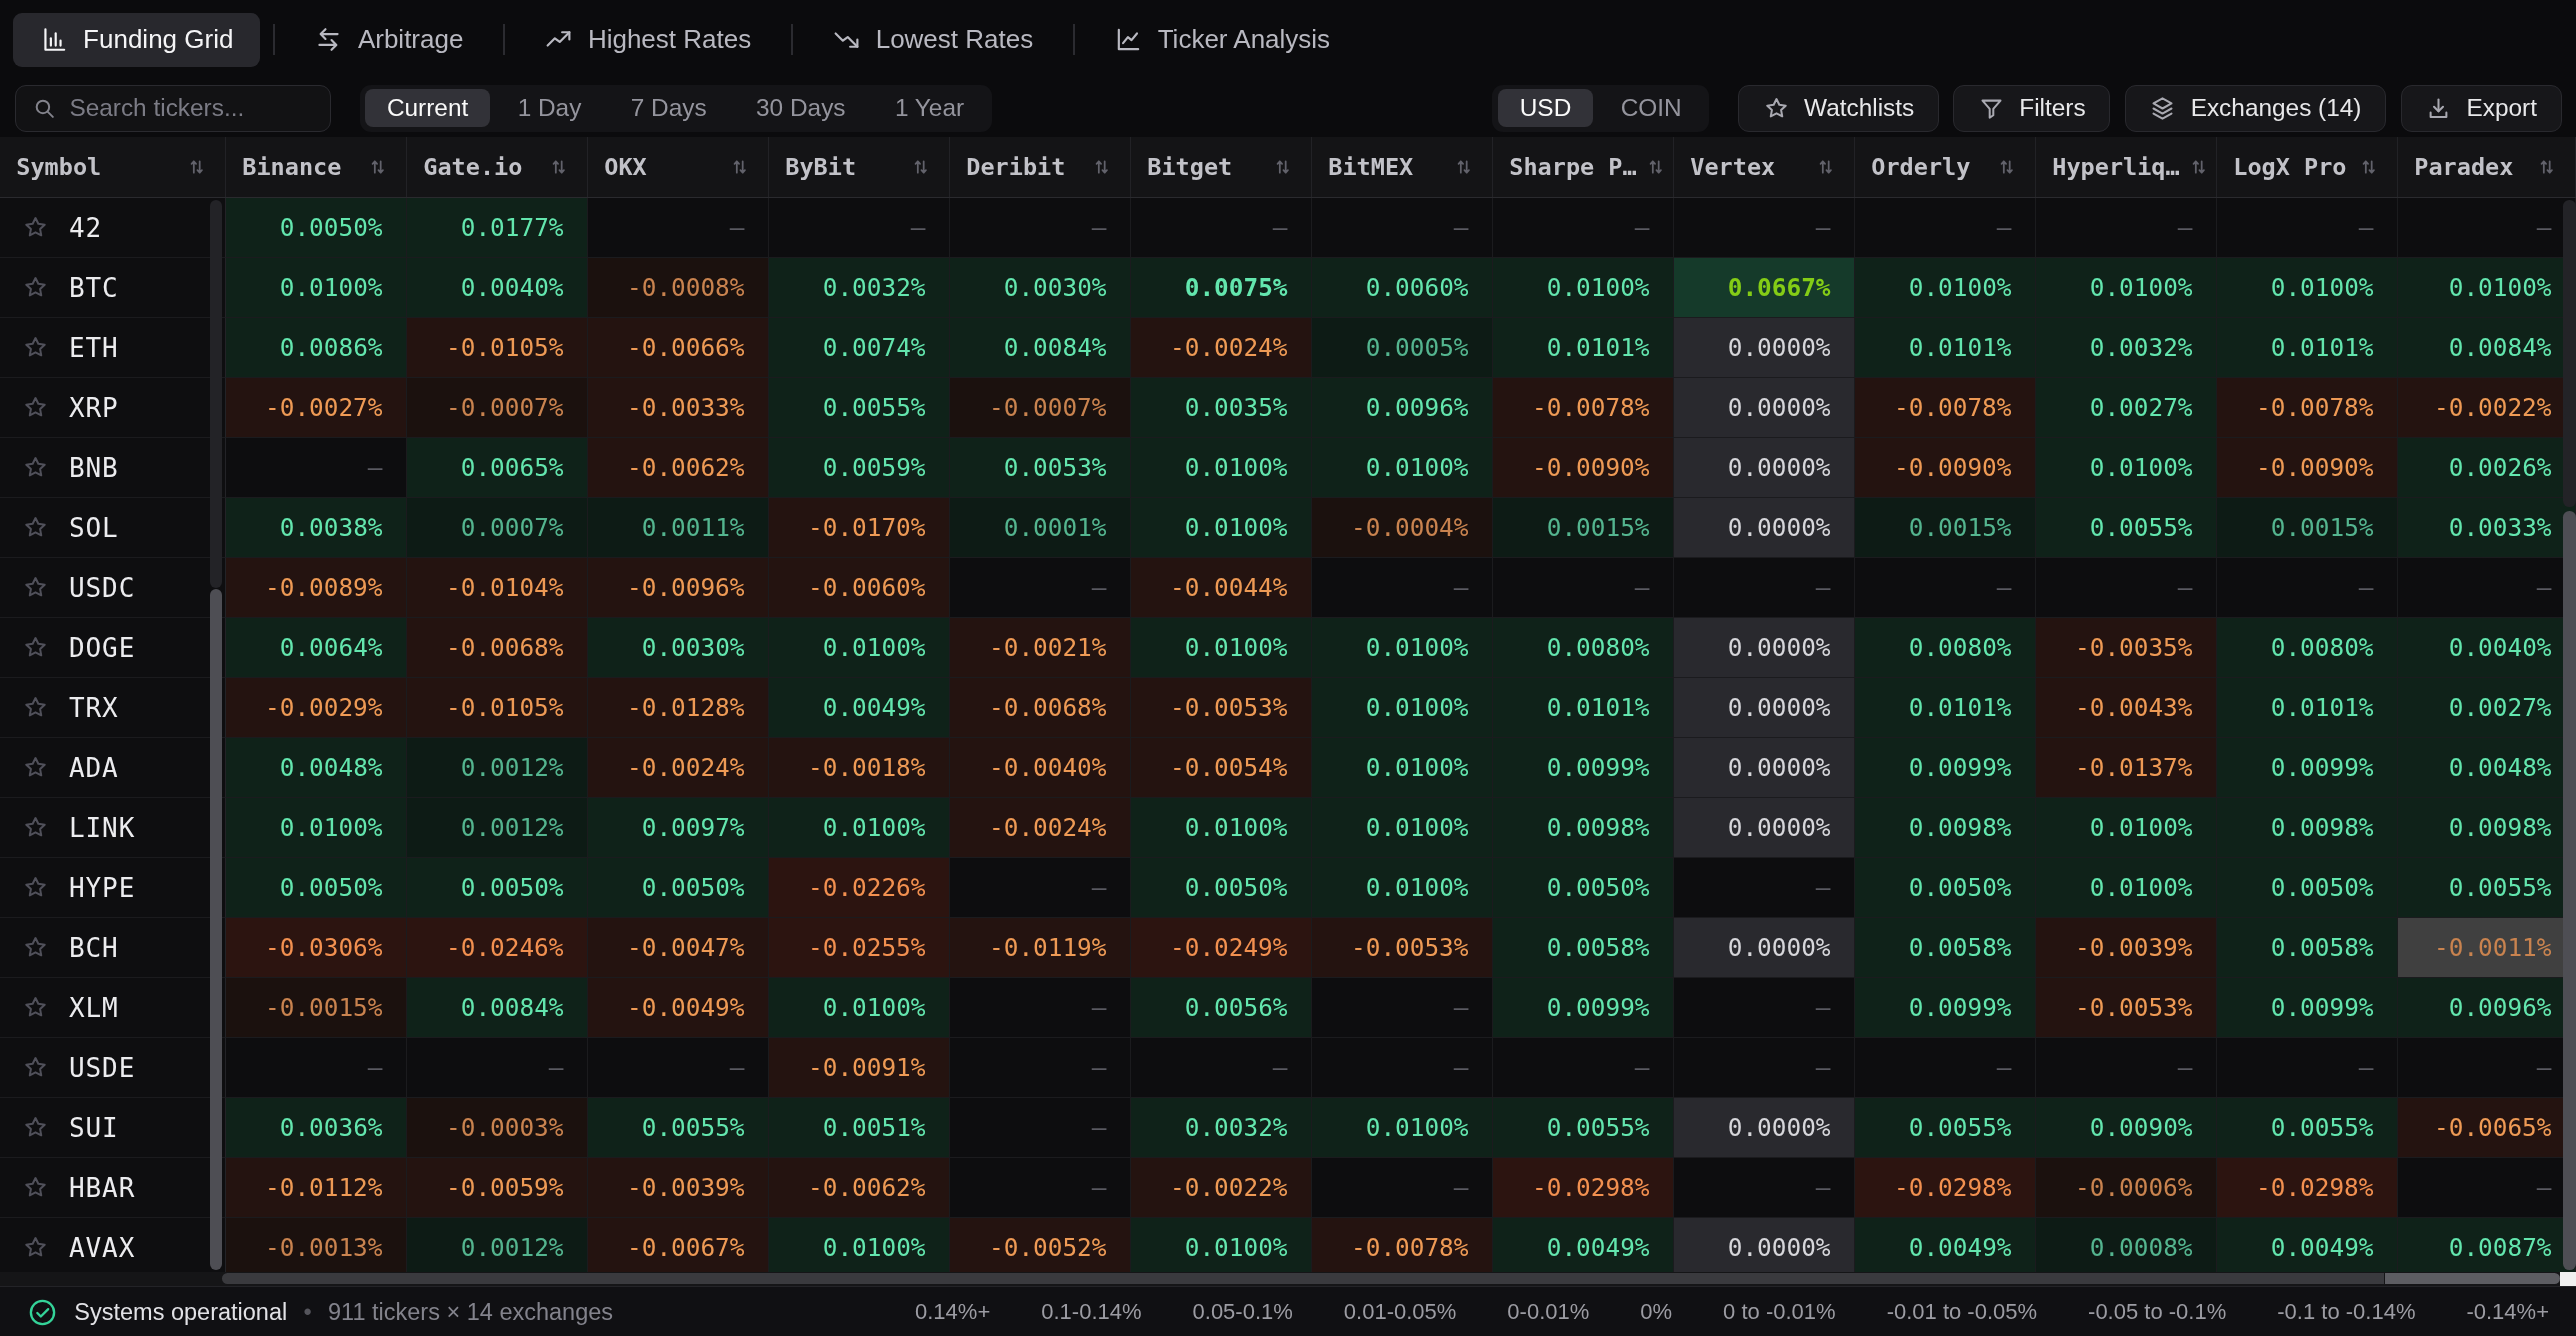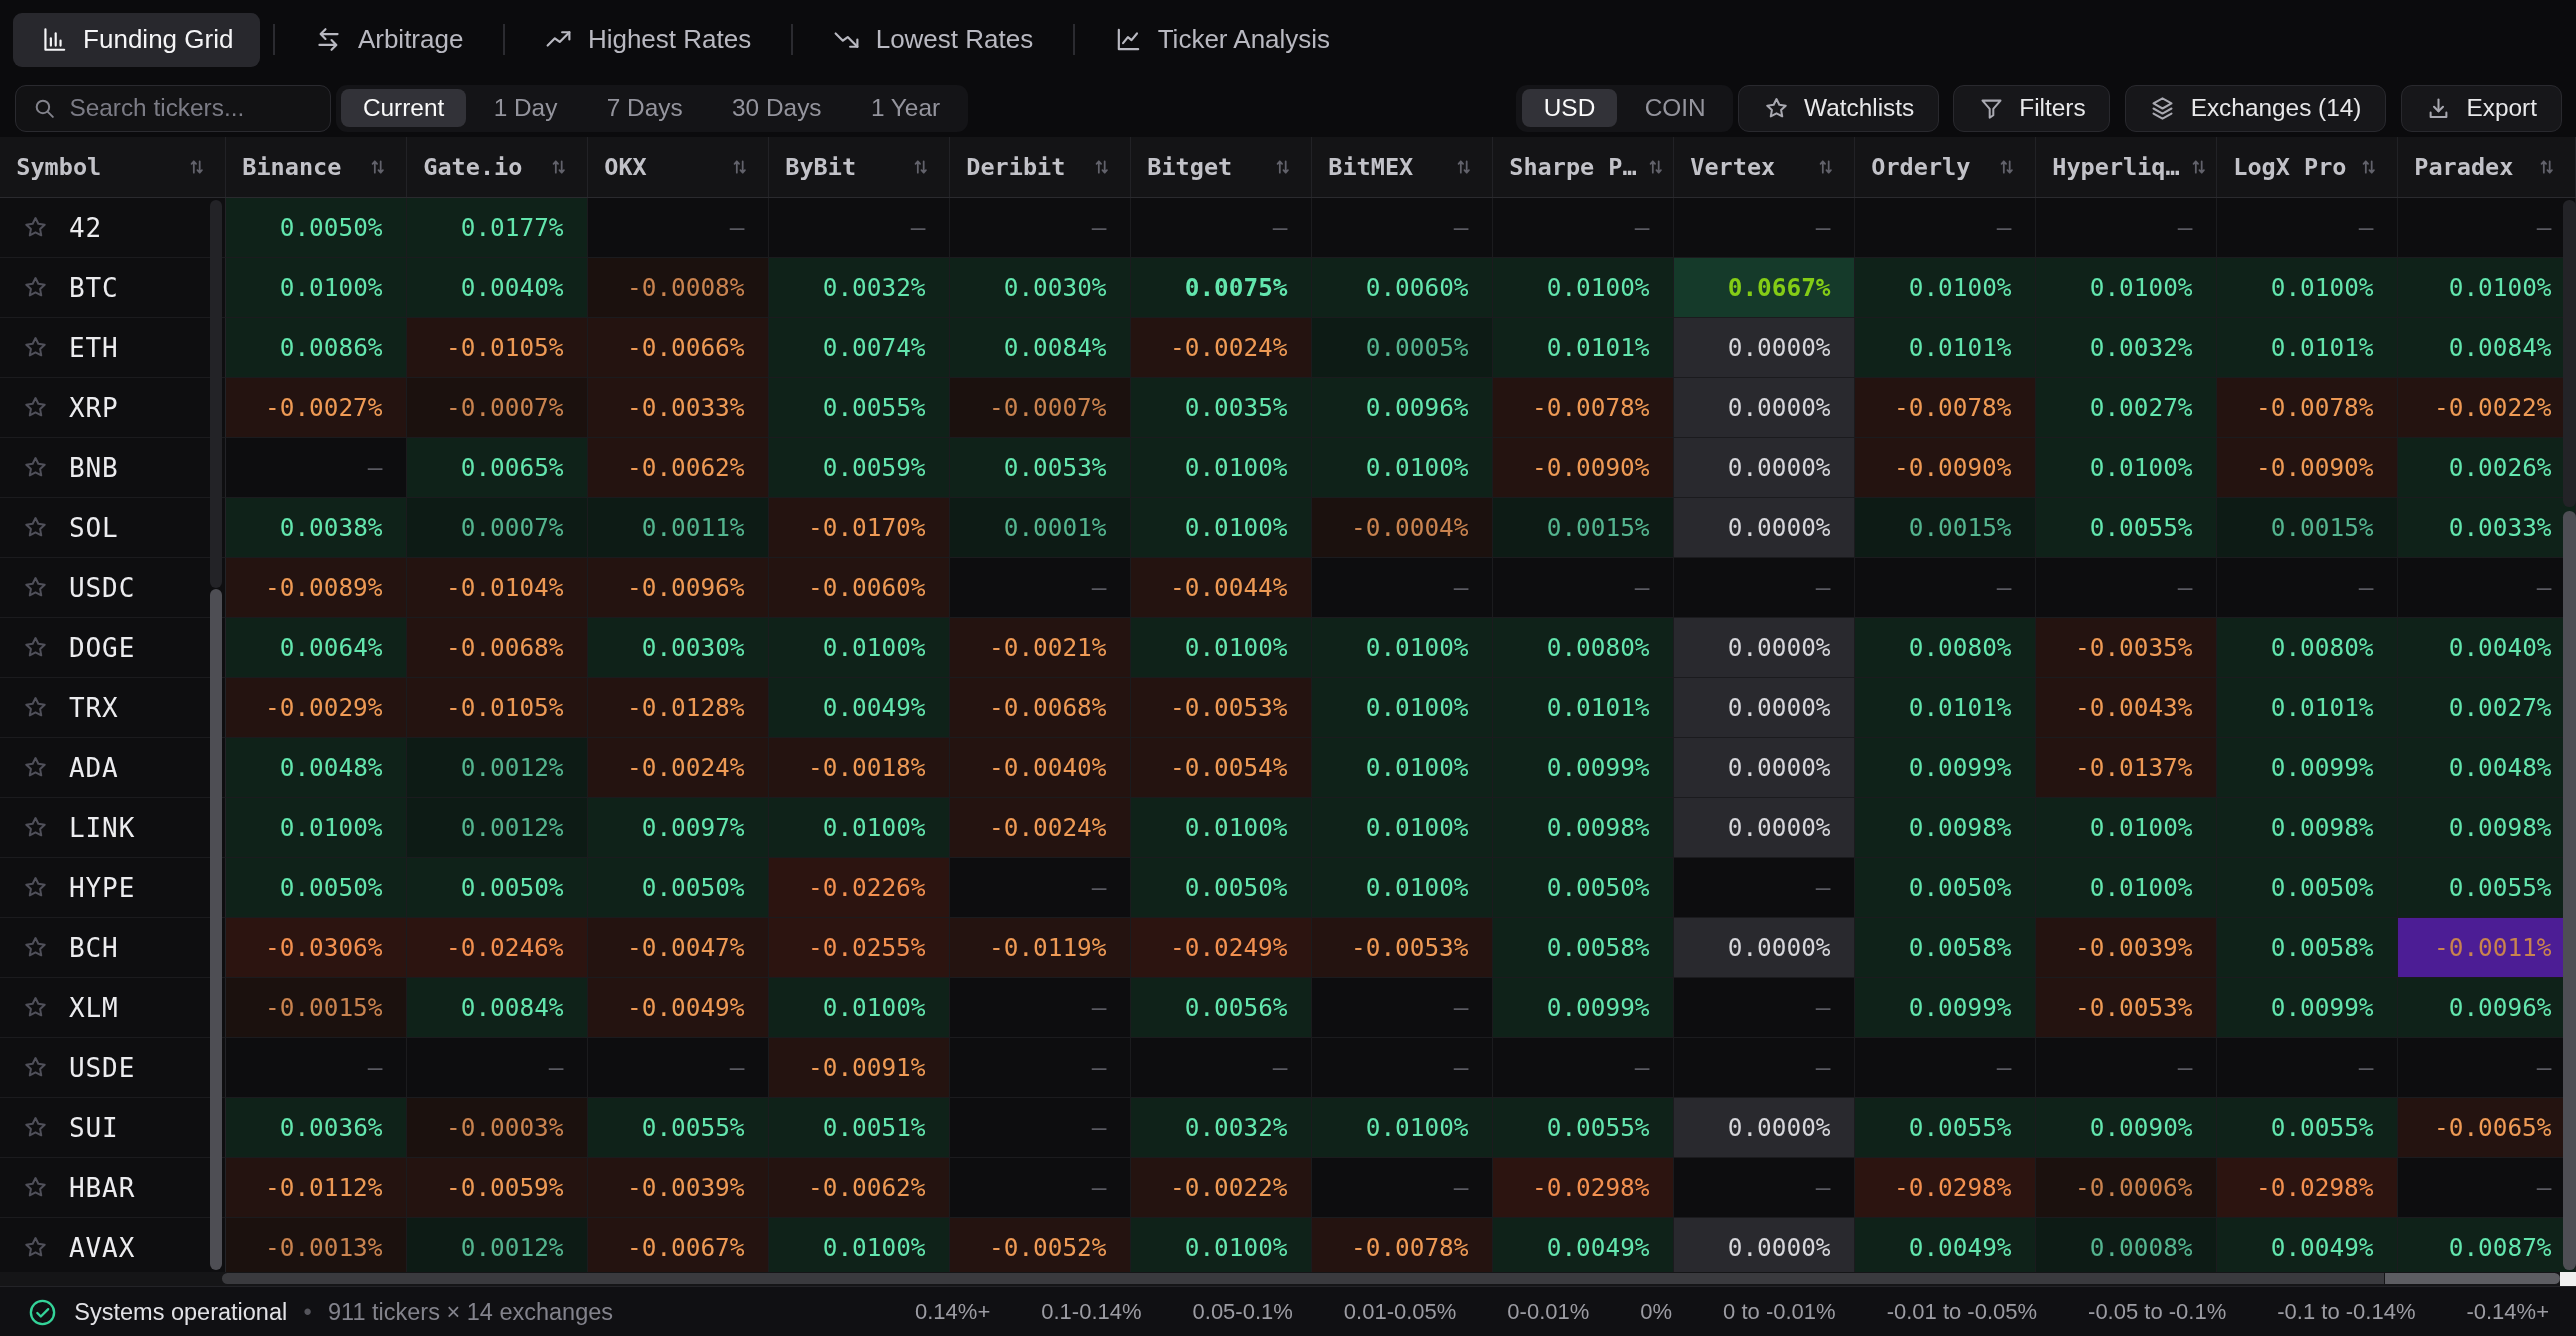--- a/index.html
+++ b/index.html
@@ -11,21 +11,21 @@
     display:flex; flex-direction:column;
   }
   
   .nav { height:79px; flex:0 0 79px; display:flex; align-items:center; padding-left:12.6px; background:#0b0b0d; }
   .nav-tab { display:flex; align-items:center; gap:14.5px; height:54px; padding:0 27px; border-radius:9px;
              color:#b9b9c1; font-size:26px; cursor:pointer; white-space:nowrap; }
   .nav-tab.active { background:#28282d; color:#f5f5f7; }
   .nav-tab svg { width:29px; height:29px; }
   .nav-sep { width:1.8px; height:31px; background:#2b2b30; margin:0 12.6px; flex:0 0 1.8px; }
   
-  .toolbar { height:58px; flex:0 0 58px; display:flex; align-items:center; padding:0 14.5px; gap:5px; background:#0b0b0d; }
+  .toolbar { height:58px; flex:0 0 58px; display:flex; align-items:center; padding:0 14.5px; gap:29px; background:#0b0b0d; }
   .search { width:316px; height:47px; background:#121214; border:1.8px solid #2a2a2f; border-radius:11px;
             display:flex; align-items:center; padding:0 16.3px; gap:12.6px; }
   .search svg { width:25px; height:25px; color:#83838c; flex:0 0 25px; }
   .search input { background:transparent; border:none; outline:none; color:#c8c8cf; font-size:24.4px; width:100%;
                   font-family:"Liberation Sans","DejaVu Sans",sans-serif; }
   .search input::placeholder { color:#7b7b85; }
   .seg { height:47px; background:#141417; border-radius:11px; display:flex; align-items:center; padding:0 5.4px; gap:5.4px; }
   .seg .chip { height:38px; display:flex; align-items:center; padding:0 22px; border-radius:8.1px;
                color:#94949d; font-size:24.4px; cursor:pointer; white-space:nowrap; }
   .seg .chip.active { background:#323238; color:#fafafa; }
@@ -562,21 +562,21 @@
         <div class="td" style="color: rgb(238, 154, 85); background: rgb(36, 19, 16);">-0.0047%</div>
         <div class="td" style="color: rgb(242, 144, 80); background: rgb(44, 20, 16);">-0.0255%</div>
         <div class="td" style="color: rgb(238, 154, 85); background: rgb(36, 19, 16);">-0.0119%</div>
         <div class="td" style="color: rgb(242, 144, 80); background: rgb(44, 20, 16);">-0.0249%</div>
         <div class="td" style="color: rgb(238, 154, 85); background: rgb(36, 19, 16);">-0.0053%</div>
         <div class="td" style="color: rgb(99, 230, 174); background: rgb(15, 34, 25);">0.0058%</div>
         <div class="td" style="color: rgb(214, 214, 218); background: rgb(41, 41, 46);">0.0000%</div>
         <div class="td" style="color: rgb(99, 230, 174); background: rgb(15, 34, 25);">0.0058%</div>
         <div class="td" style="color: rgb(238, 154, 85); background: rgb(36, 19, 16);">-0.0039%</div>
         <div class="td" style="color: rgb(99, 230, 174); background: rgb(15, 34, 25);">0.0058%</div>
-        <div class="td" style="color: rgb(201, 131, 79); background: #4c1d95;">-0.0011%</div>
+        <div class="td" style="color: rgb(201, 131, 79); background: #404040;">-0.0011%</div>
       </div>
       <div class="tr">
         <div class="td sym">
           <svg class="" viewBox="0 0 24 24" fill="none" stroke="currentColor" stroke-width="1.8" stroke-linecap="round" stroke-linejoin="round">
             <path d="M12 3.6 L14.5 8.7 L20.2 9.5 L16.1 13.4 L17.1 19 L12 16.3 L6.9 19 L7.9 13.4 L3.8 9.5 L9.5 8.7 Z"></path>
           </svg>
           <span>XLM</span>
         </div>
         <div class="td" style="color: rgb(201, 131, 79); background: rgb(27, 17, 14);">-0.0015%</div>
         <div class="td" style="color: rgb(99, 230, 174); background: rgb(15, 34, 25);">0.0084%</div>

